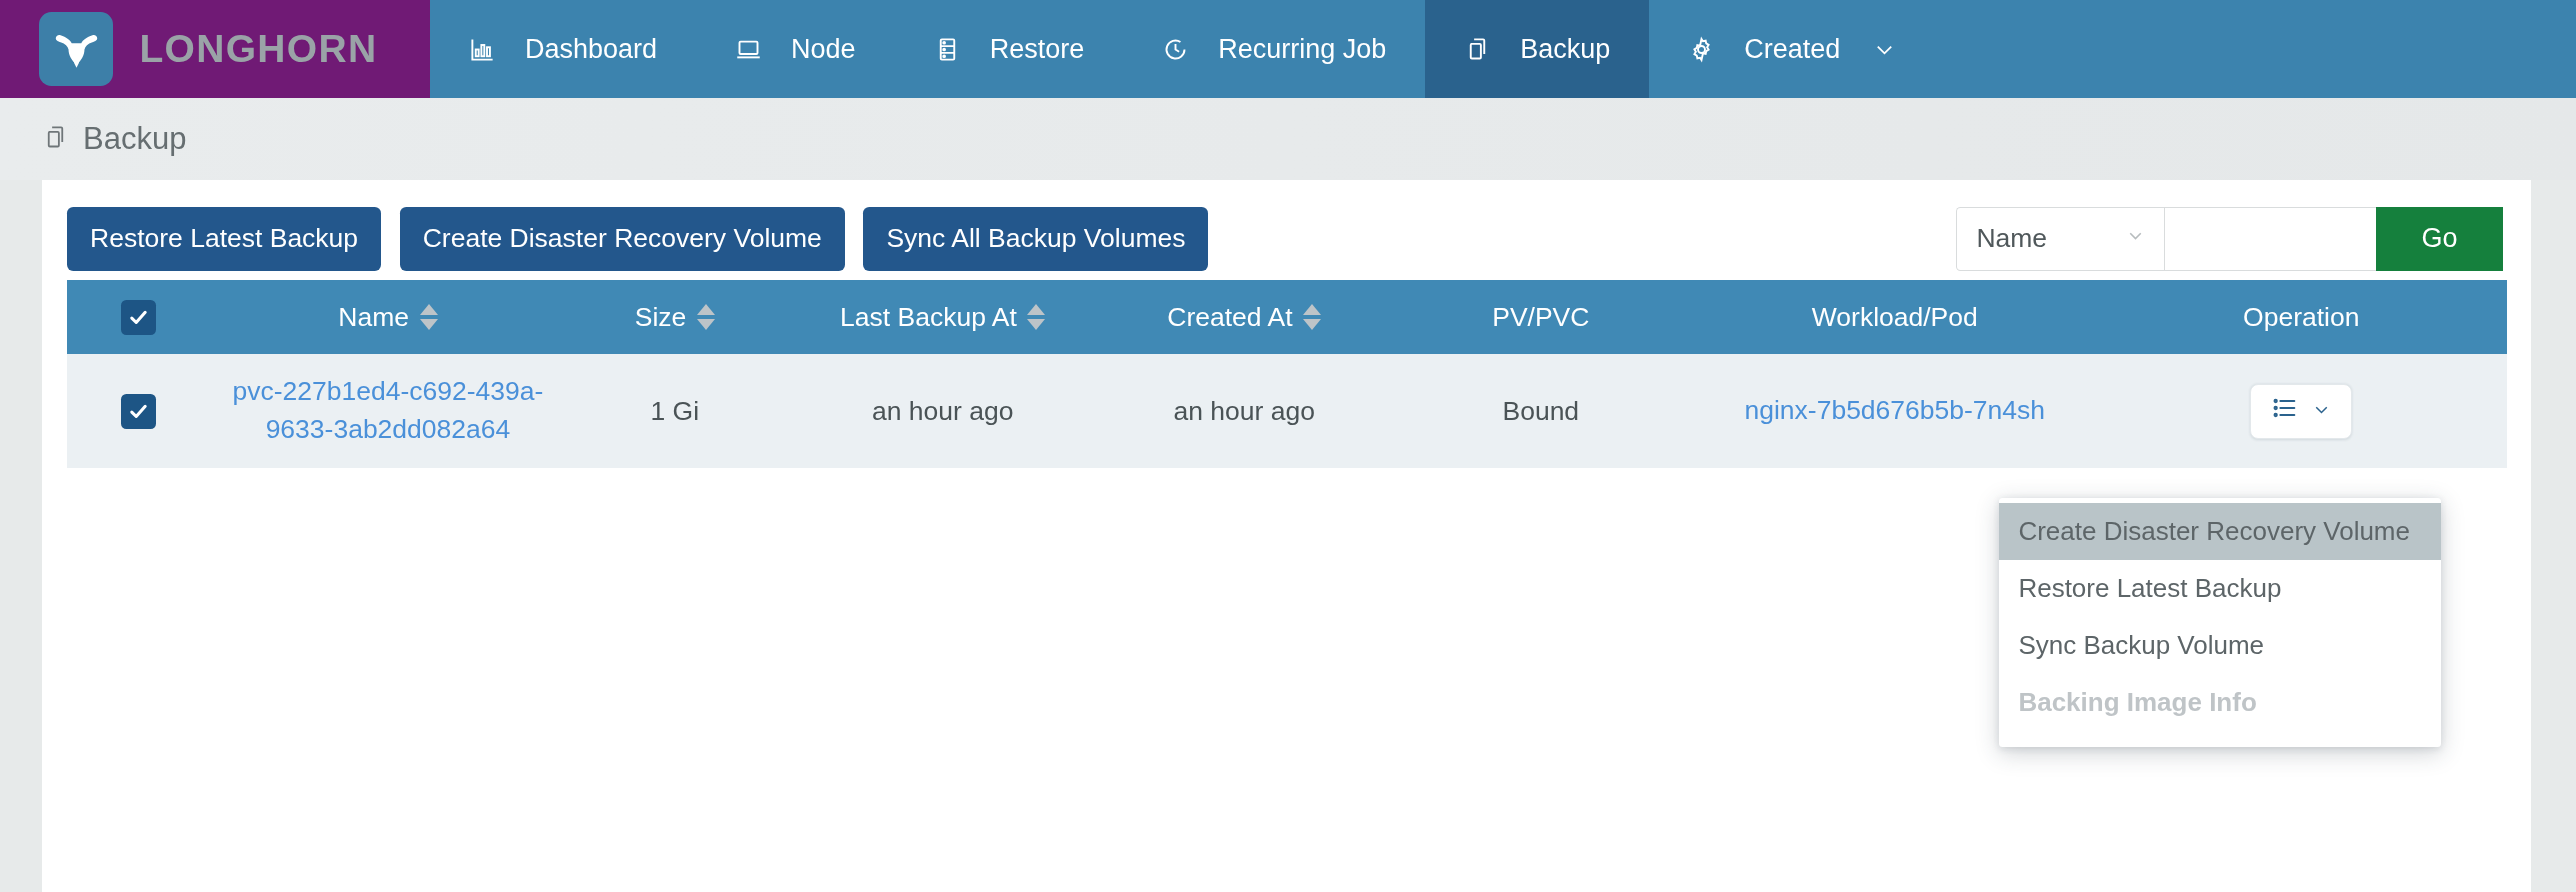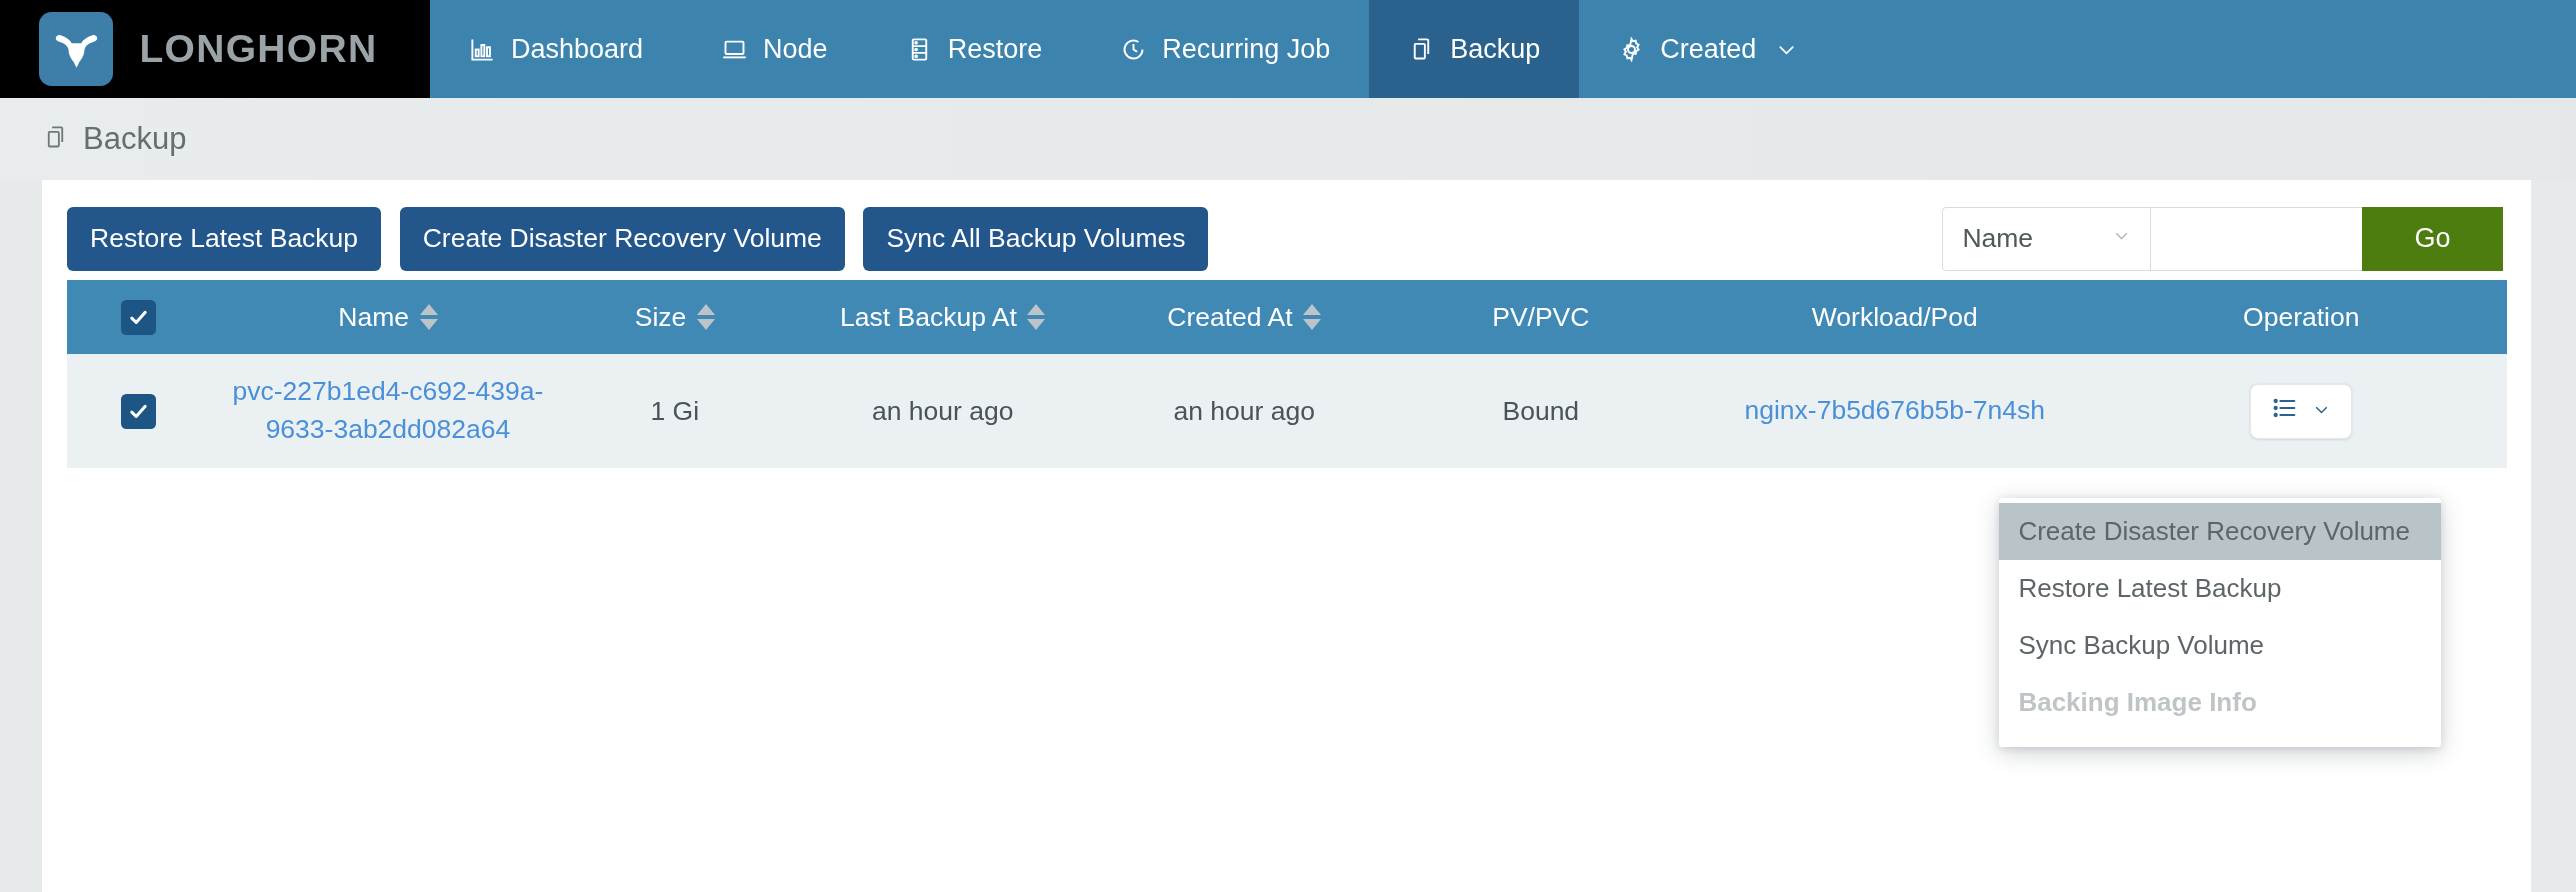--- a/index.html
+++ b/index.html
@@ -14,21 +14,21 @@
   
   .topbar {
     display: flex;
     align-items: stretch;
     height: 98px;
     width: 100%;
     background: #3c83ae;
   }
   .brand {
     width: 430px;
-    background: #000000;
+    background: #701a75;
     display: flex;
     align-items: center;
     padding-left: 39px;
     flex: 0 0 430px;
   }
   .brand-logo {
     width: 74px; height: 74px;
     background: #3d7fa8;
     border-radius: 12.4px;
     display: flex; align-items: center; justify-content: center;
@@ -42,21 +42,21 @@
     color: #9aa3a7;
   }
   .nav {
     display: flex;
     align-items: stretch;
     flex: 1 1 auto;
   }
   .nav-item {
     display: flex;
     align-items: center;
-    gap: 15px;
+    gap: 29px;
     padding: 0 39px;
     color: #ffffff;
     font-size: 27px;
     white-space: nowrap;
     cursor: pointer;
     position: relative;
   }
   .nav-item.active { background: #2a628d; }
   .nav-icon { display: flex; align-items: center; }
   .nav-caret { margin-left: 3.5px; display: flex; align-items: center; }
@@ -130,25 +130,25 @@
     border: 0.9px solid #d9dcdd;
     border-right: none;
     background: #fff;
     font-size: 26px;
     padding: 0 16px;
     color: #50585b;
     font-family: "Liberation Sans", sans-serif;
     outline: none;
   }
   .go-btn {
-    background: #4d7c0f;
+    background: #15803d;
     color: #fff;
     border: none;
     font-size: 27px;
-    width: 141px;
+    width: 127px;
     font-family: "Liberation Sans", sans-serif;
     cursor: pointer;
   }
 
   
   table.tbl {
     width: calc(100% - 49px);
     margin: 8px 25px 0 25px;
     border-collapse: collapse;
     table-layout: fixed;

